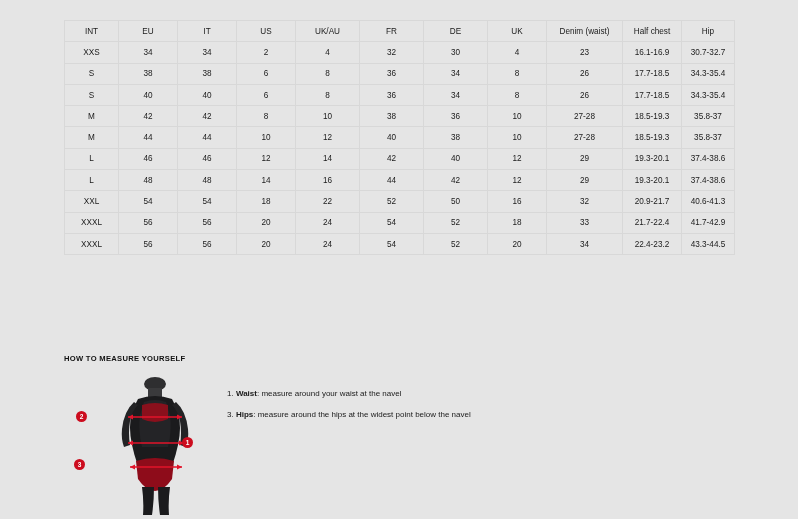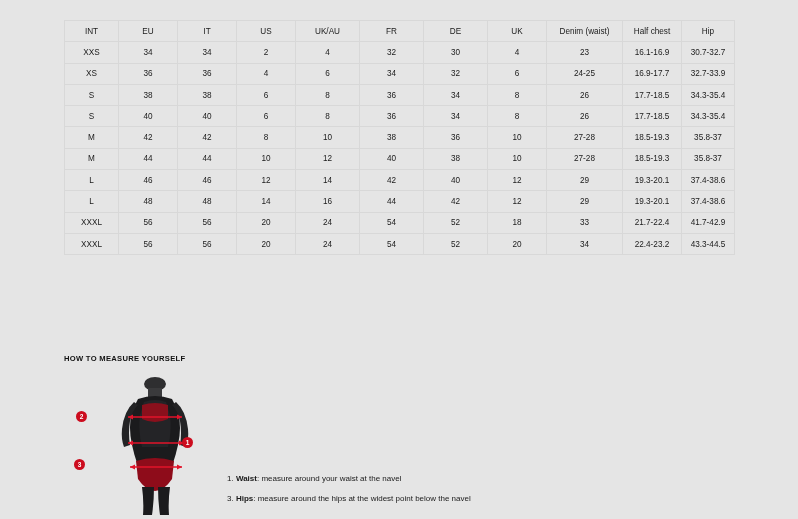--- a/index.html
+++ b/index.html
@@ -70,21 +70,21 @@
   #measure-title {
     font-size: 7.6px;
     font-weight: bold;
     letter-spacing: 0.3px;
     color: #111111;
     margin-bottom: 12px;
   }
   #measure-body {
     position: relative;
     display: flex;
-    align-items: flex-end;
+    align-items: flex-start;
   }
   #figure-box {
     position: relative;
     width: 115px;
     height: 140px;
     flex: 0 0 115px;
     margin-left: 34px;
   }
   #instructions {
     margin-left: 14px;
@@ -162,33 +162,20 @@
           <td>2</td>
           <td>4</td>
           <td>32</td>
           <td>30</td>
           <td>4</td>
           <td>23</td>
           <td>16.1-16.9</td>
           <td>30.7-32.7</td>
         </tr>
         <tr>
-          <td>XS</td>
-          <td>36</td>
-          <td>36</td>
-          <td>4</td>
-          <td>6</td>
-          <td>34</td>
-          <td>32</td>
-          <td>6</td>
-          <td>24-25</td>
-          <td>16.9-17.7</td>
-          <td>32.7-33.9</td>
-        </tr>
-        <tr>
           <td>S</td>
           <td>38</td>
           <td>38</td>
           <td>6</td>
           <td>8</td>
           <td>36</td>
           <td>34</td>
           <td>8</td>
           <td>26</td>
           <td>17.7-18.5</td>
@@ -253,20 +240,33 @@
           <td>14</td>
           <td>16</td>
           <td>44</td>
           <td>42</td>
           <td>12</td>
           <td>29</td>
           <td>19.3-20.1</td>
           <td>37.4-38.6</td>
         </tr>
         <tr>
+          <td>XXL</td>
+          <td>54</td>
+          <td>54</td>
+          <td>18</td>
+          <td>22</td>
+          <td>52</td>
+          <td>50</td>
+          <td>16</td>
+          <td>32</td>
+          <td>20.9-21.7</td>
+          <td>40.6-41.3</td>
+        </tr>
+        <tr>
           <td>XXXL</td>
           <td>56</td>
           <td>56</td>
           <td>20</td>
           <td>24</td>
           <td>54</td>
           <td>52</td>
           <td>18</td>
           <td>33</td>
           <td>21.7-22.4</td>

